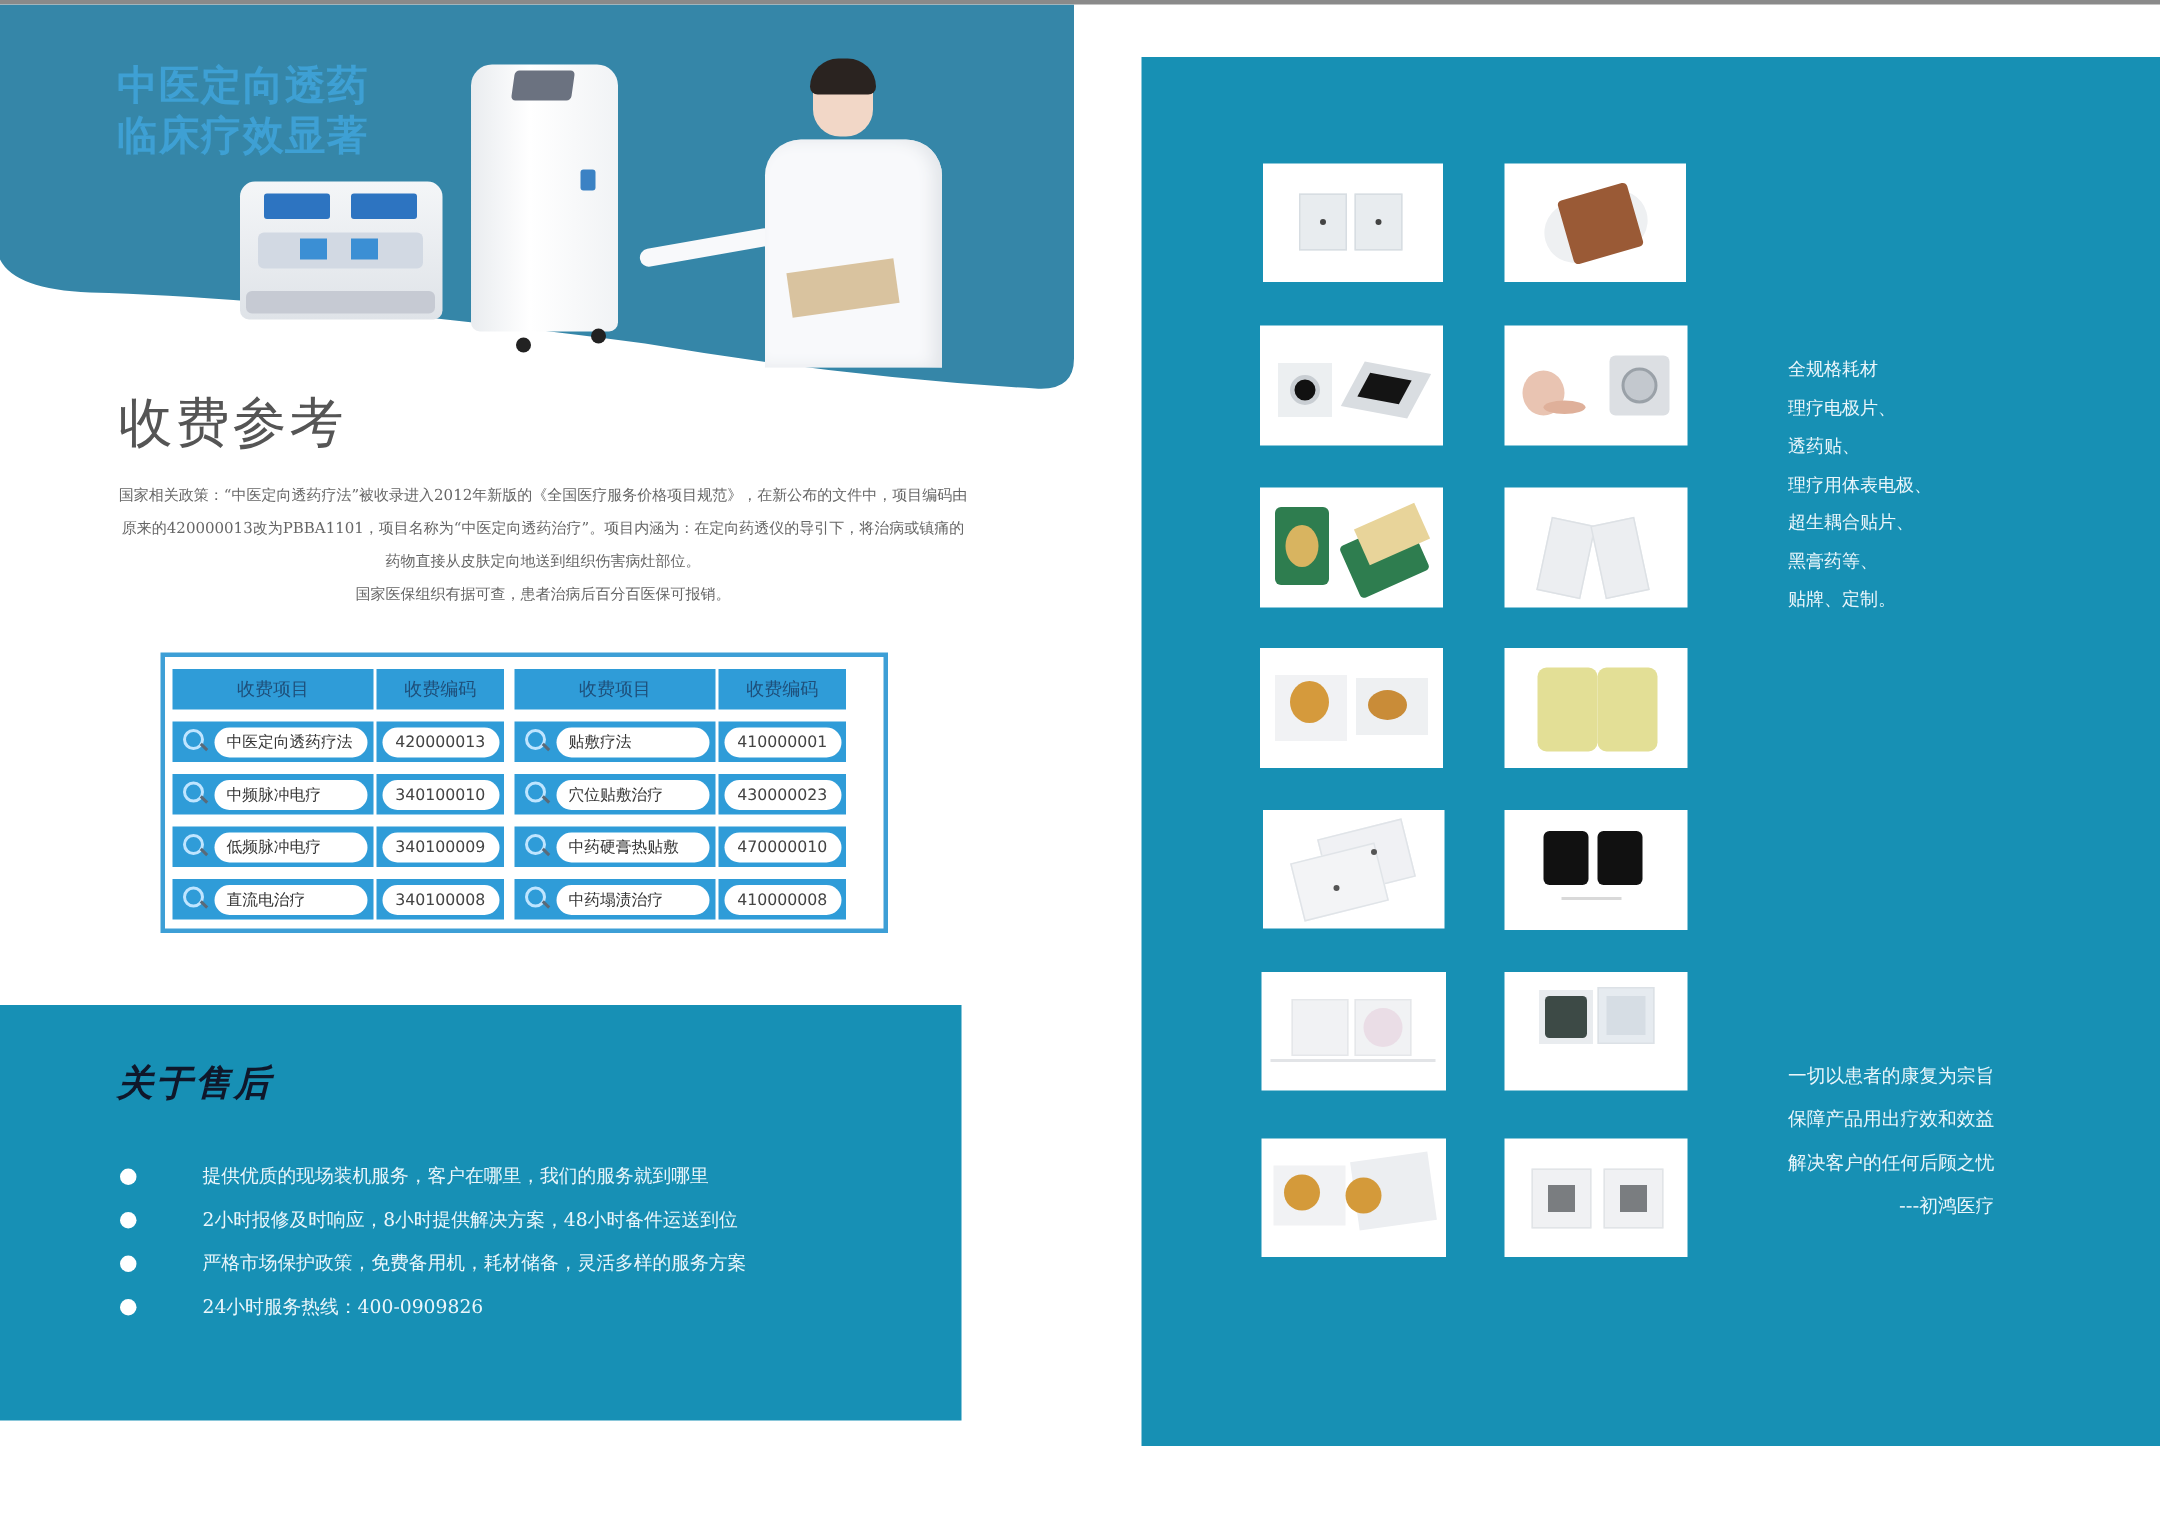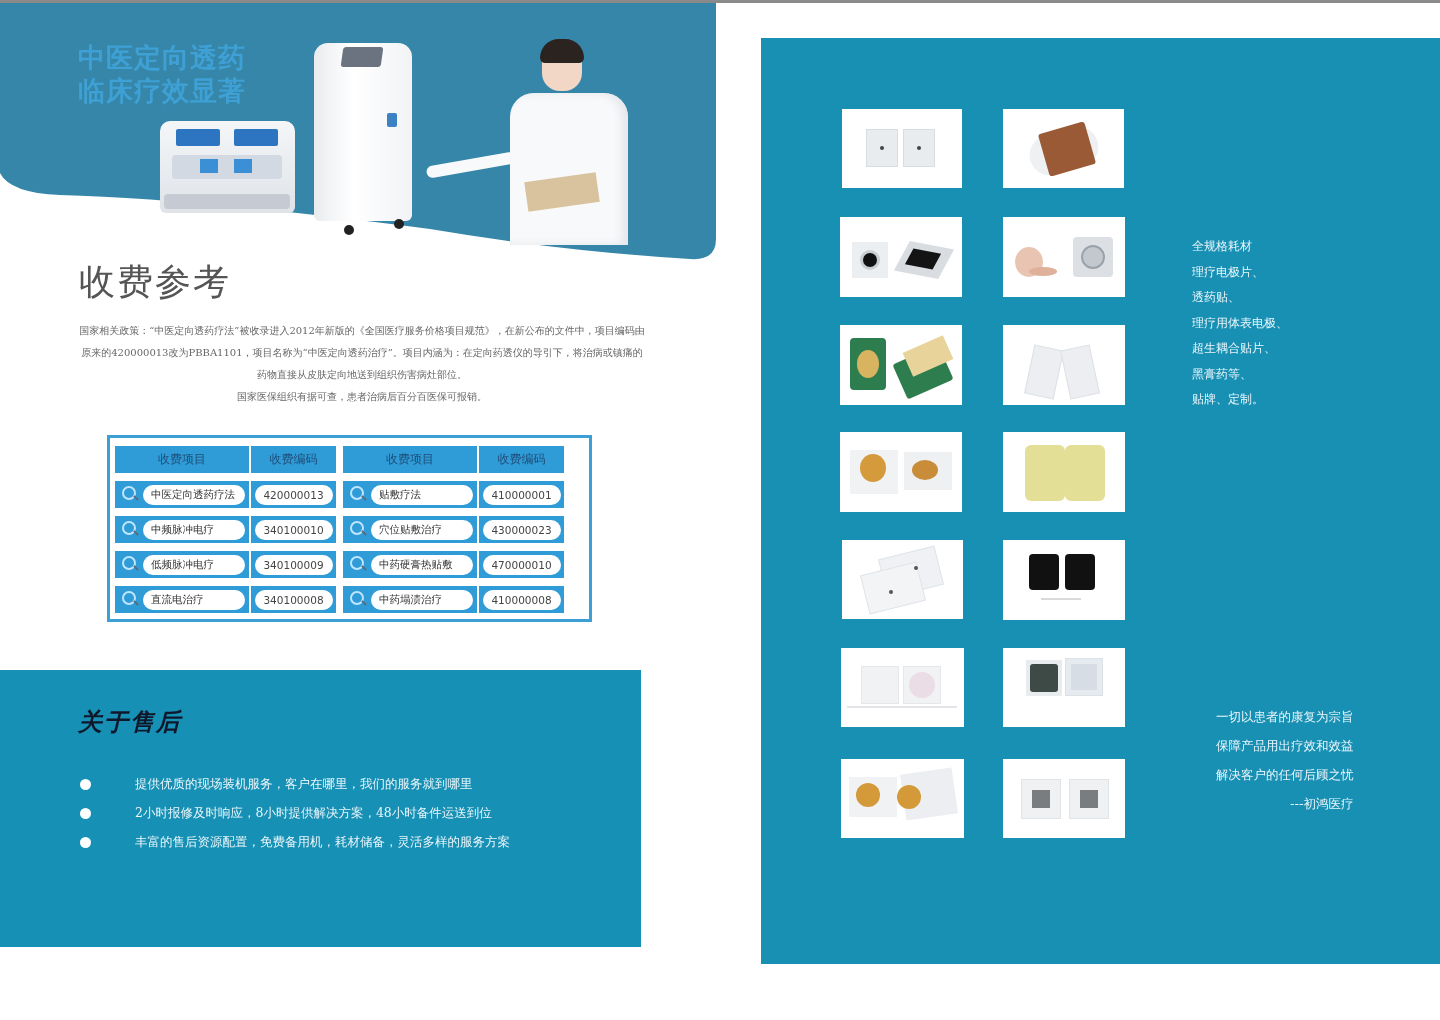--- a/index.html
+++ b/index.html
@@ -60,21 +60,21 @@
   .after-list li { display: flex; align-items: center; height: 29px; font-family: "DejaVu Serif", "Liberation Serif", serif; font-size: 12.5px; color: #eaf6fb; gap: 32px; }
   .after-list .dot { width: 11px; height: 11px; border-radius: 50%; background: #fff; margin-right: 12px; flex: none; }
 
   
   .right { position: absolute; left: 761px; top: 38px; width: 679px; height: 926px; background: #1790b4; }
   .thumb { position: absolute; background: #fff; width: 122px; height: 80px; overflow: hidden; }
   .brand { position: absolute; left: 431px; top: 68px; color: #fff; font-weight: bold; font-size: 31px; line-height: 43px; letter-spacing: 1px; }
   .spec-list { position: absolute; left: 431px; top: 196px; list-style: none; }
   .spec-list li { color: #eaf6fb; font-size: 12px; height: 25.5px; line-height: 25px; }
   .motto { position: absolute; left: 431px; top: 666px; list-style: none; }
-  .motto li { color: #eaf6fb; font-size: 12.5px; height: 29px; line-height: 26px; margin-left: 24px; }
+  .motto li { color: #eaf6fb; font-size: 12.5px; height: 29px; line-height: 26px; }
   .motto li.sign { text-align: right; }
 
   
   .p { position: absolute; }
 </style>
 </head>
 <body>
 
 <div class="topline"></div>
 
@@ -201,21 +201,25 @@
     <li>
         <span class="dot"></span>
         <span>提供优质的现场装机服务，客户在哪里，我们的服务就到哪里</span>
       </li>
     <li>
         <span class="dot"></span>
         <span>2小时报修及时响应，8小时提供解决方案，48小时备件运送到位</span>
       </li>
     <li>
         <span class="dot"></span>
-        <span>丰富的售后资源配置，免费备用机，耗材储备，灵活多样的服务方案</span>
+        <span>严格市场保护政策，免费备用机，耗材储备，灵活多样的服务方案</span>
+      </li>
+    <li>
+        <span class="dot"></span>
+        <span>24小时服务热线：400-0909826</span>
       </li>
   </ul>
 </div>
 
 <div class="right">
 
   <div class="thumb" style="left:81px; top:71px; width:120px; height:79px;">
     <div class="p" style="left:24px; top:20px; width:32px; height:38px; background:#e8ecef; border:1px solid #d7dde2;"></div>
     <div class="p" style="left:61px; top:20px; width:32px; height:38px; background:#e8ecef; border:1px solid #d7dde2;"></div>
     <div class="p" style="left:38px; top:37px; width:4px; height:4px; background:#444; border-radius:50%;"></div>

